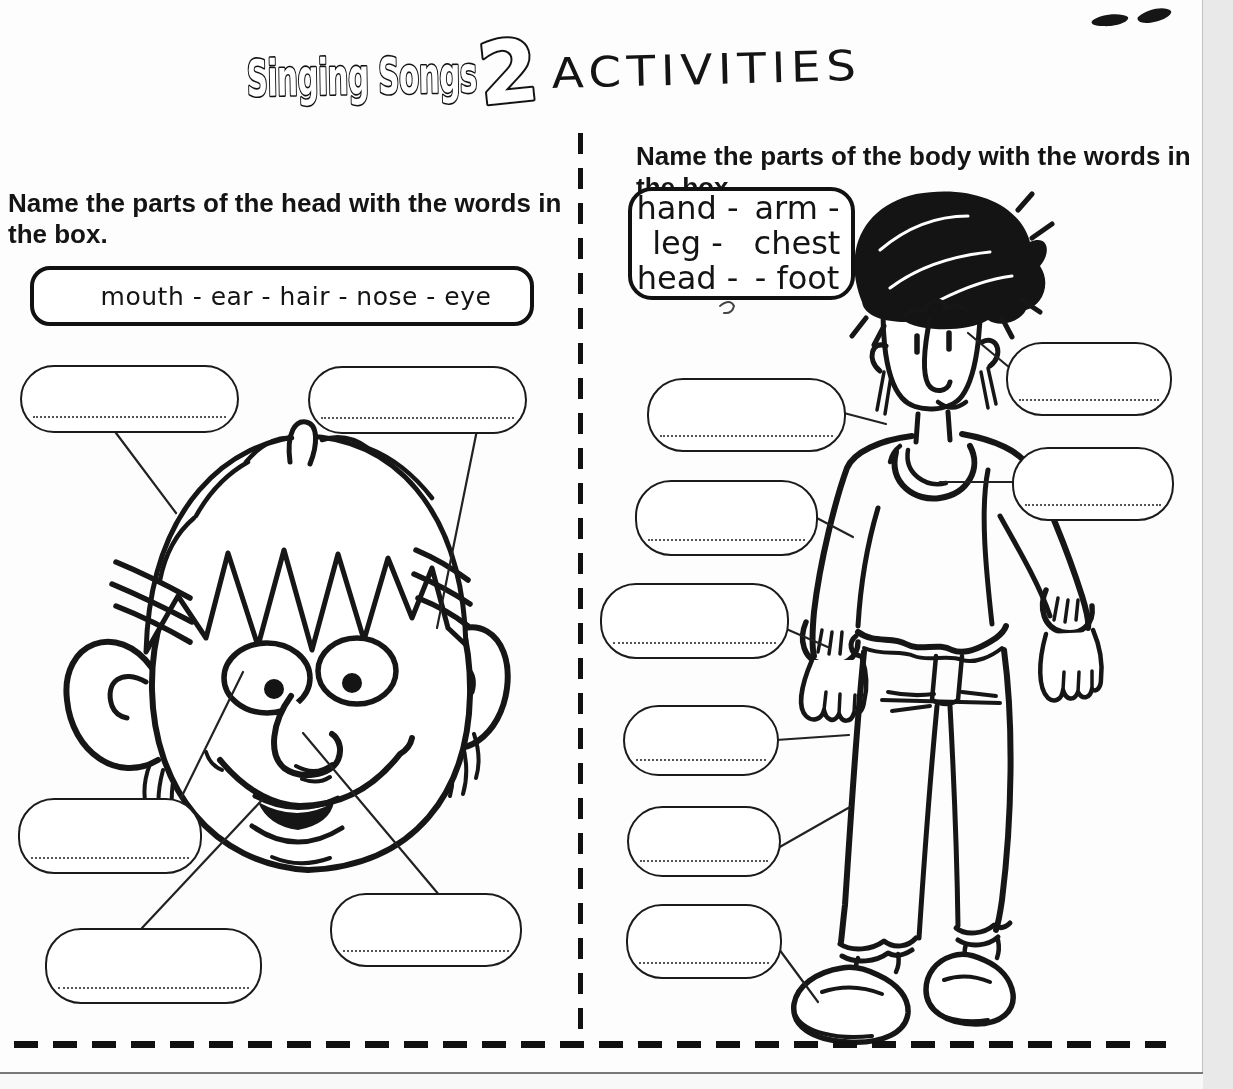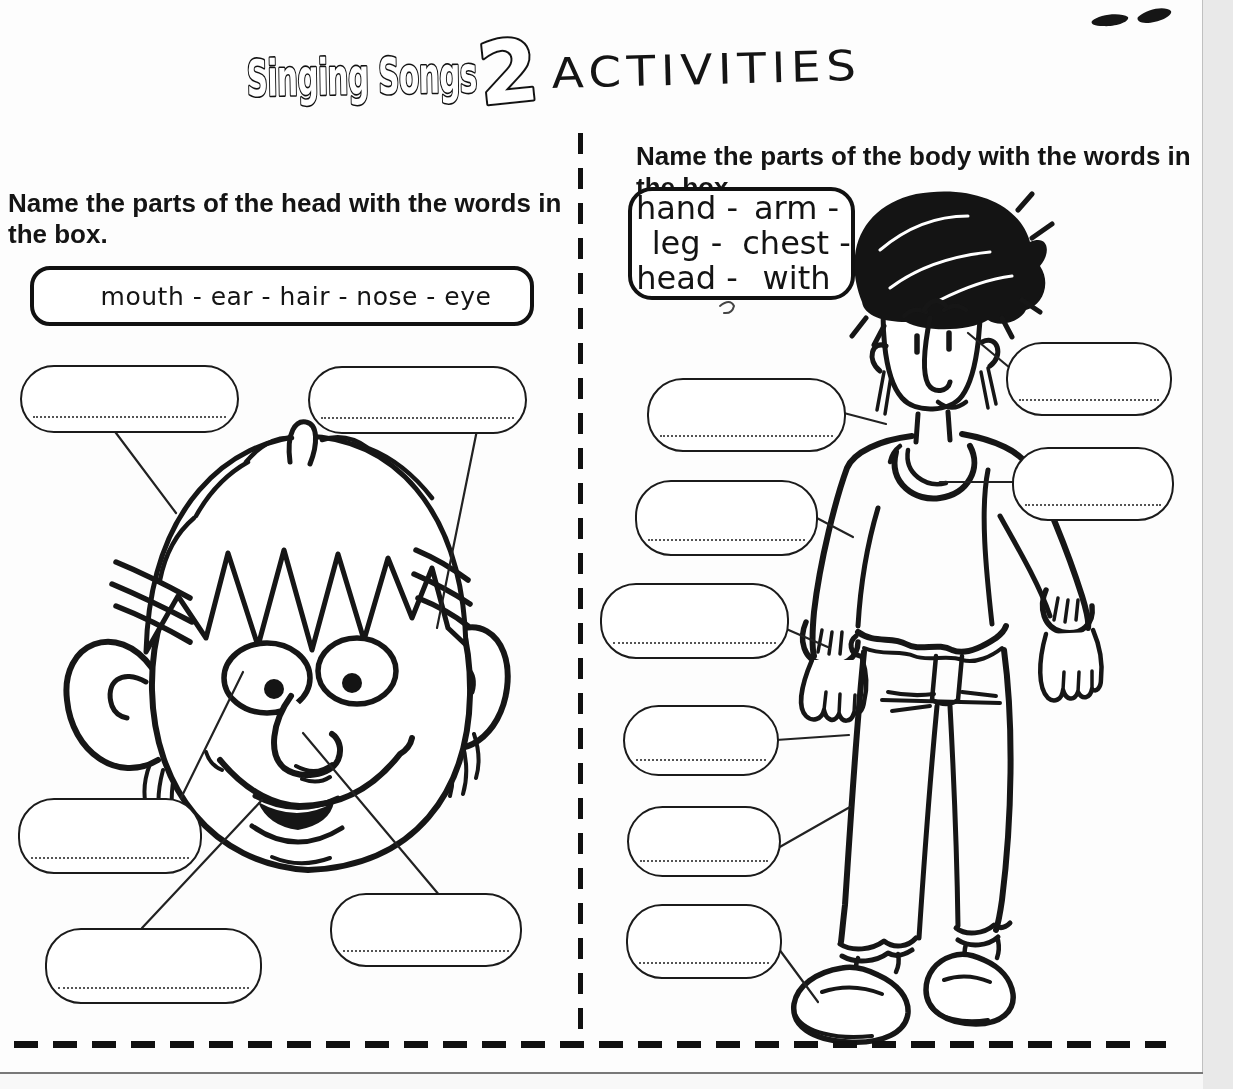--- a/index.html
+++ b/index.html
@@ -156,21 +156,21 @@
 
   <div class="instr" id="instr-left">Name the parts of the head with the words in the box.</div>
   <div class="instr" id="instr-right">Name the parts of the body with the words in the box.</div>
 
   <div class="wordbox" id="wordbox-left">
     <span>mouth - ear - hair - nose - eye</span>
   </div>
 
   <div class="wordbox" id="wordbox-right">
     <span>hand - leg -head -</span>
-    <span>arm - chest - with</span>
+    <span>arm - chest - foot</span>
   </div>
 
   <div class="pill" style="left:20px;top:365px;width:215px;height:64px;">
       <div class="dots"></div>
     </div>
   <div class="pill" style="left:308px;top:366px;width:215px;height:64px;">
       <div class="dots"></div>
     </div>
   <div class="pill" style="left:18px;top:798px;width:180px;height:72px;">
       <div class="dots"></div>

